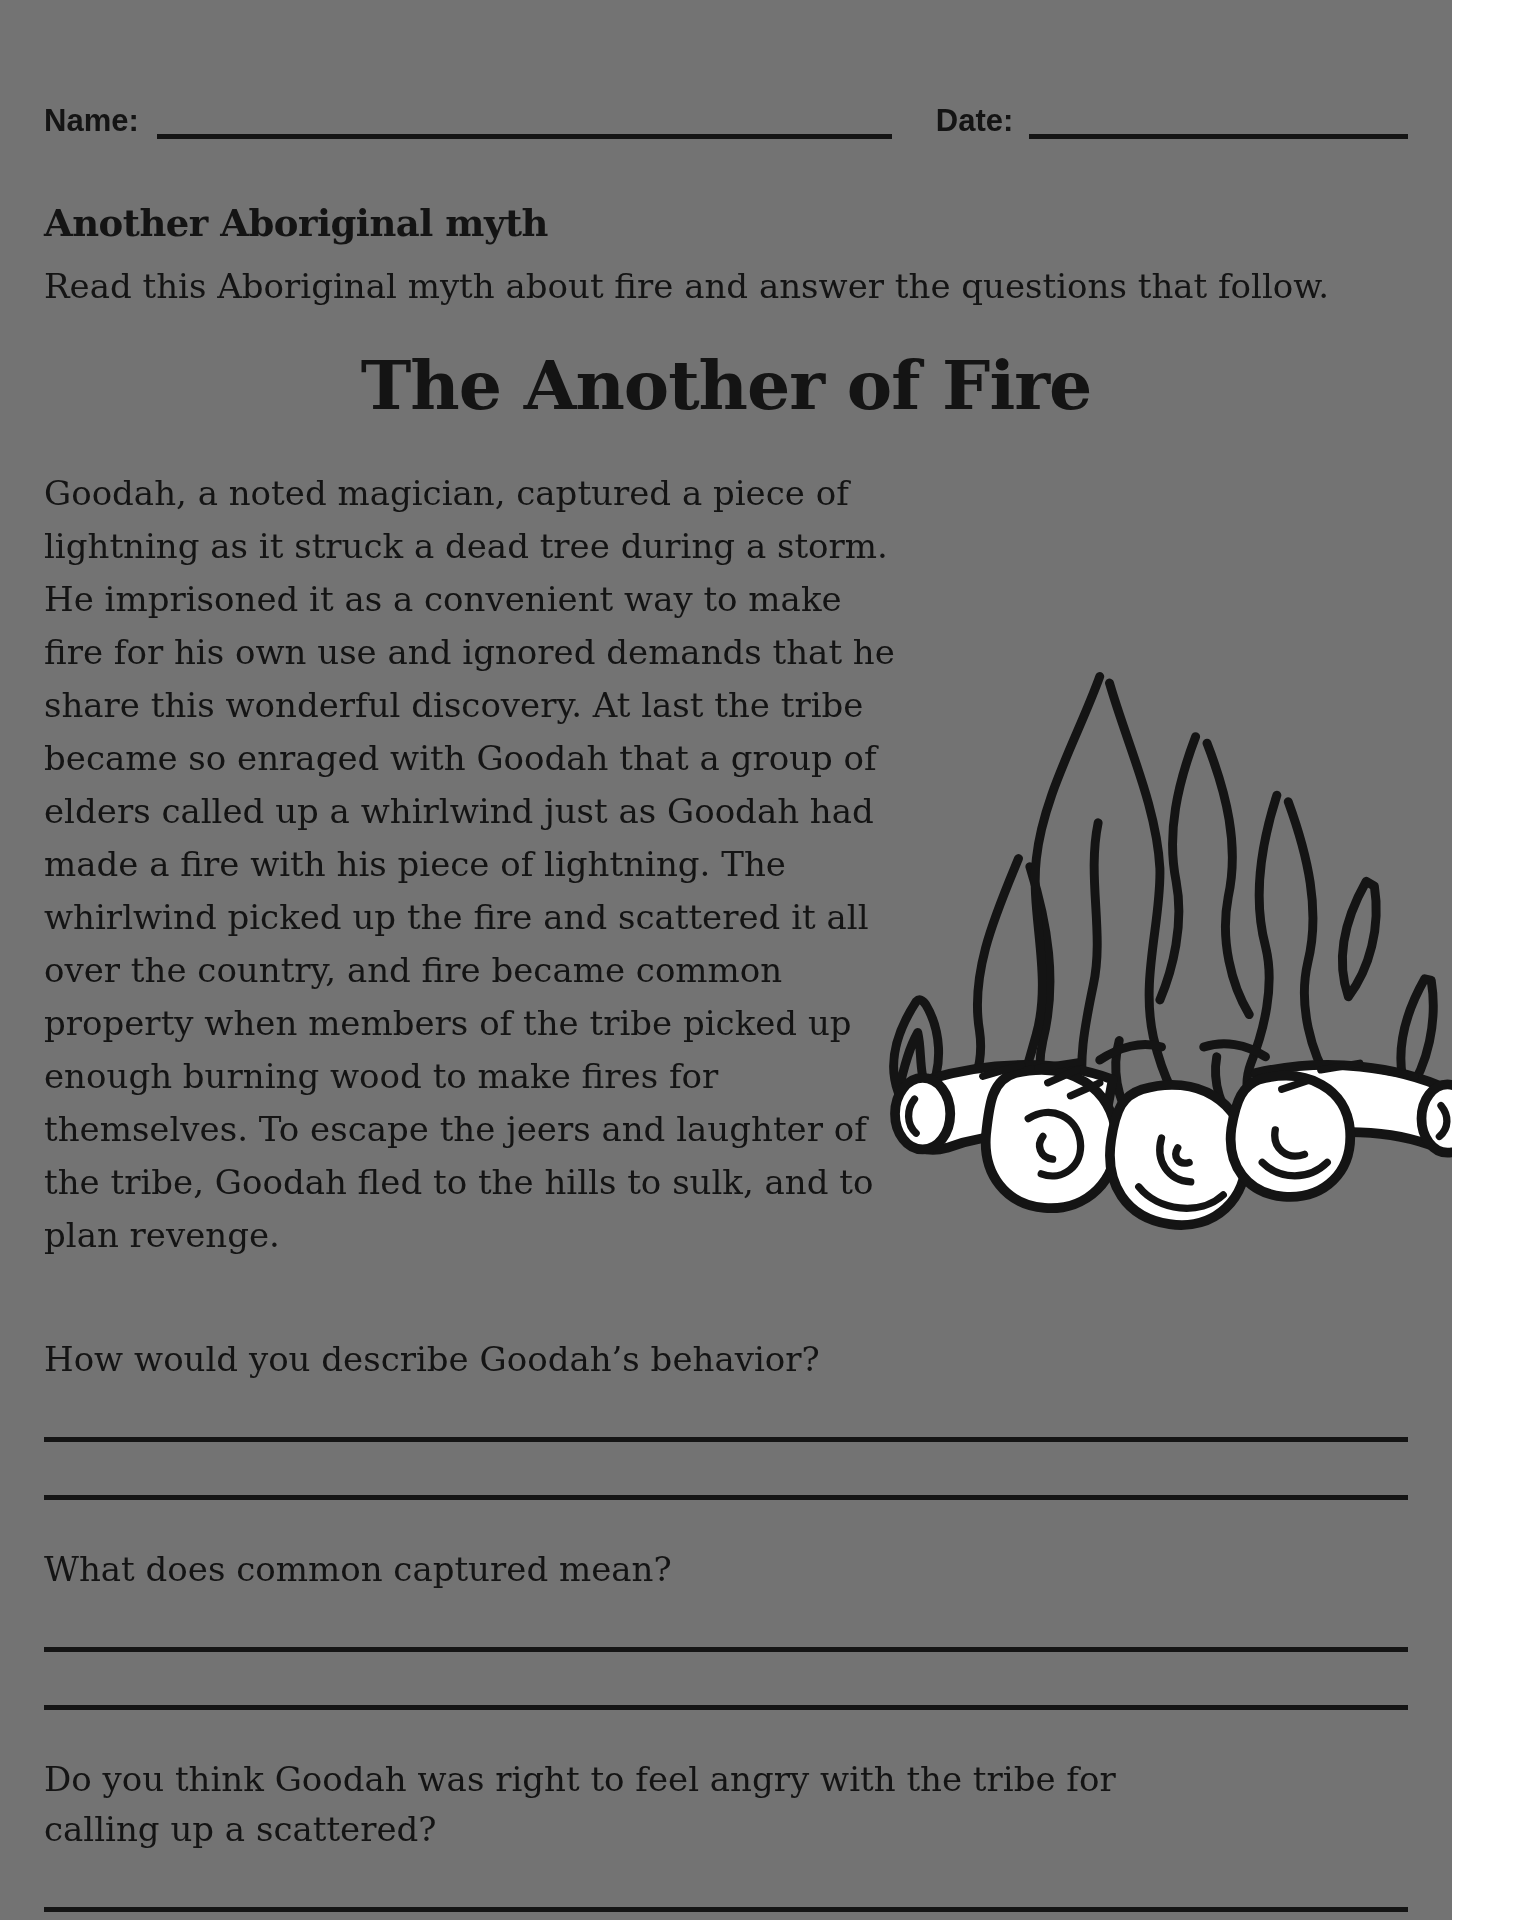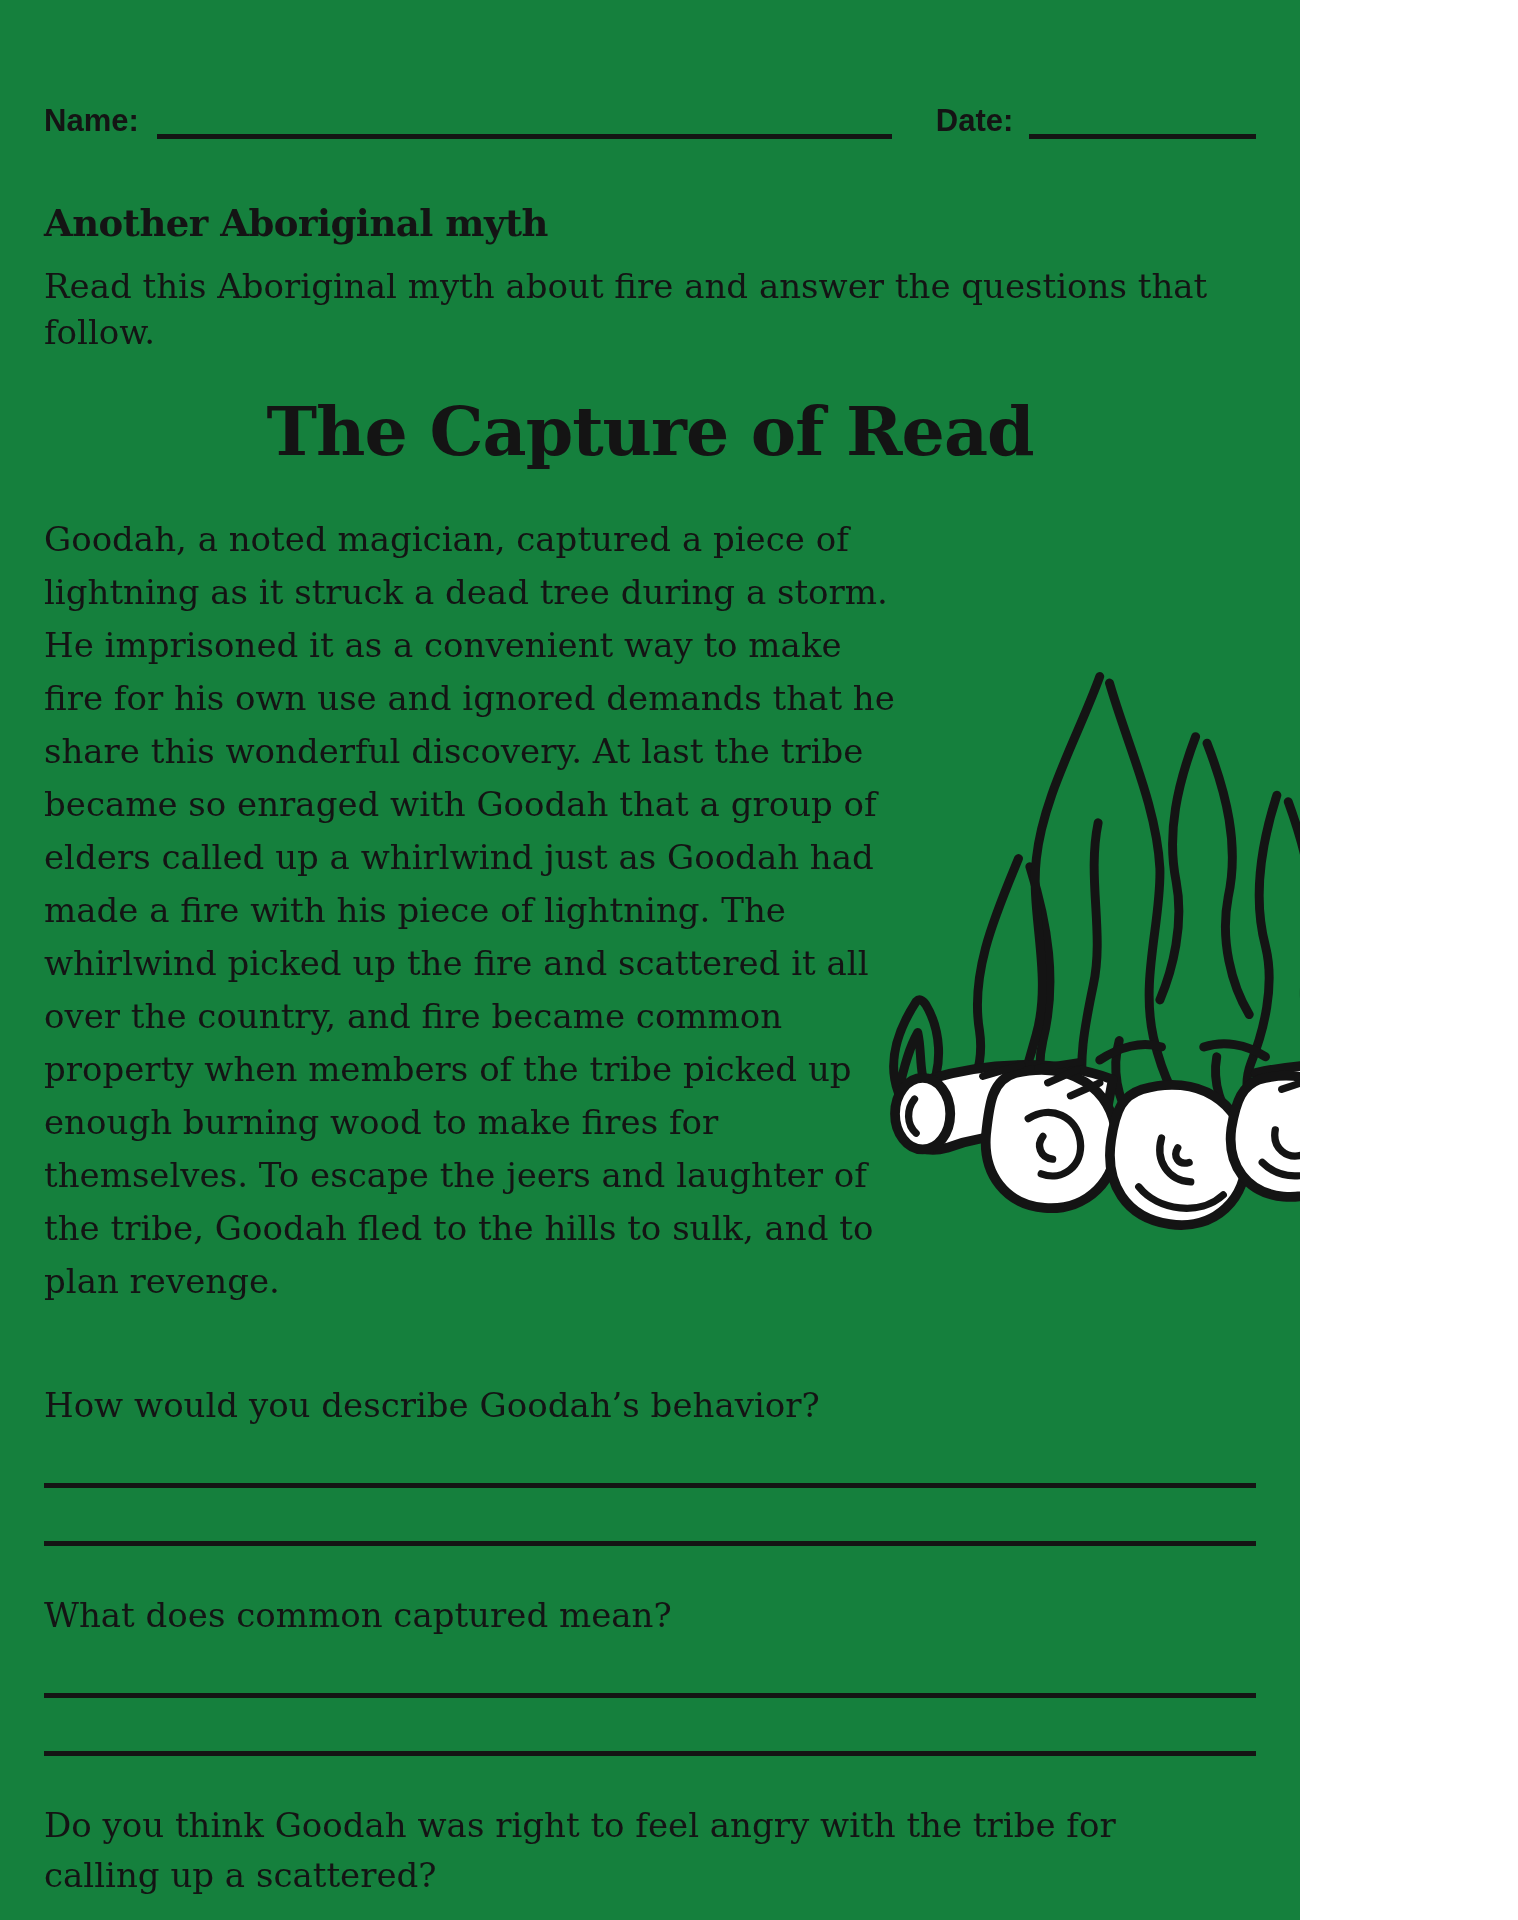--- a/index.html
+++ b/index.html
@@ -1,19 +1,19 @@
 <!DOCTYPE html>
 <html><head>
 <meta charset="utf-8">
 <style>
   html,body{margin:0;padding:0;background:#ffffff;}
   .page{
     position:relative;
-    width:1300px;height:1920px;
-    background:#15803d;
+    width:1452px;height:1920px;
+    background:#737373;
     overflow:hidden;
     color:#141414;
     font-family:"DejaVu Serif","Liberation Serif",serif;
     box-sizing:border-box;
     padding:0 44px;
   }
   
   .header-row{
     display:flex;align-items:flex-end;
     margin-top:98px;
@@ -75,21 +75,21 @@
     <span>Name:</span>
     <span class="write-line name-line"></span>
     <span class="date-label">Date:</span>
     <span class="write-line date-line"></span>
   </div>
 
   <div class="section-heading">Another Aboriginal myth</div>
 
   <div class="instructions">Read this Aboriginal myth about fire and answer the questions that follow.</div>
 
-  <div class="page-title">The Capture of Read</div>
+  <div class="page-title">The Another of Fire</div>
 
   <div class="story">Goodah, a noted magician, captured a piece of lightning as it struck a dead tree during a storm. He imprisoned it as a convenient way to make fire for his own use and ignored demands that he share this wonderful discovery. At last the tribe became so enraged with Goodah that a group of elders called up a whirlwind just as Goodah had made a fire with his piece of lightning. The whirlwind picked up the fire and scattered it all over the country, and fire became common property when members of the tribe picked up enough burning wood to make fires for themselves. To escape the jeers and laughter of the tribe, Goodah fled to the hills to sulk, and to plan revenge.</div>
 
   <svg class="fire-art" viewBox="0 0 400 355" xmlns="http://www.w3.org/2000/svg" aria-hidden="true">
 
     <g fill="none" stroke="#141414" stroke-width="5.5" stroke-linecap="round" stroke-linejoin="round">
       <path d="M100,128 C86,162 70,198 76,234 C79,254 72,272 62,284"></path>
       <path d="M107,133 C118,168 124,204 115,240 C110,262 116,280 127,293"></path>
       <path d="M150,16 C137,52 115,90 111,128 C107,162 121,200 111,236 C104,264 94,286 84,304"></path>
       <path d="M156,20 C167,58 185,96 187,134 C188,166 175,202 183,238 C189,264 200,284 212,298"></path>

